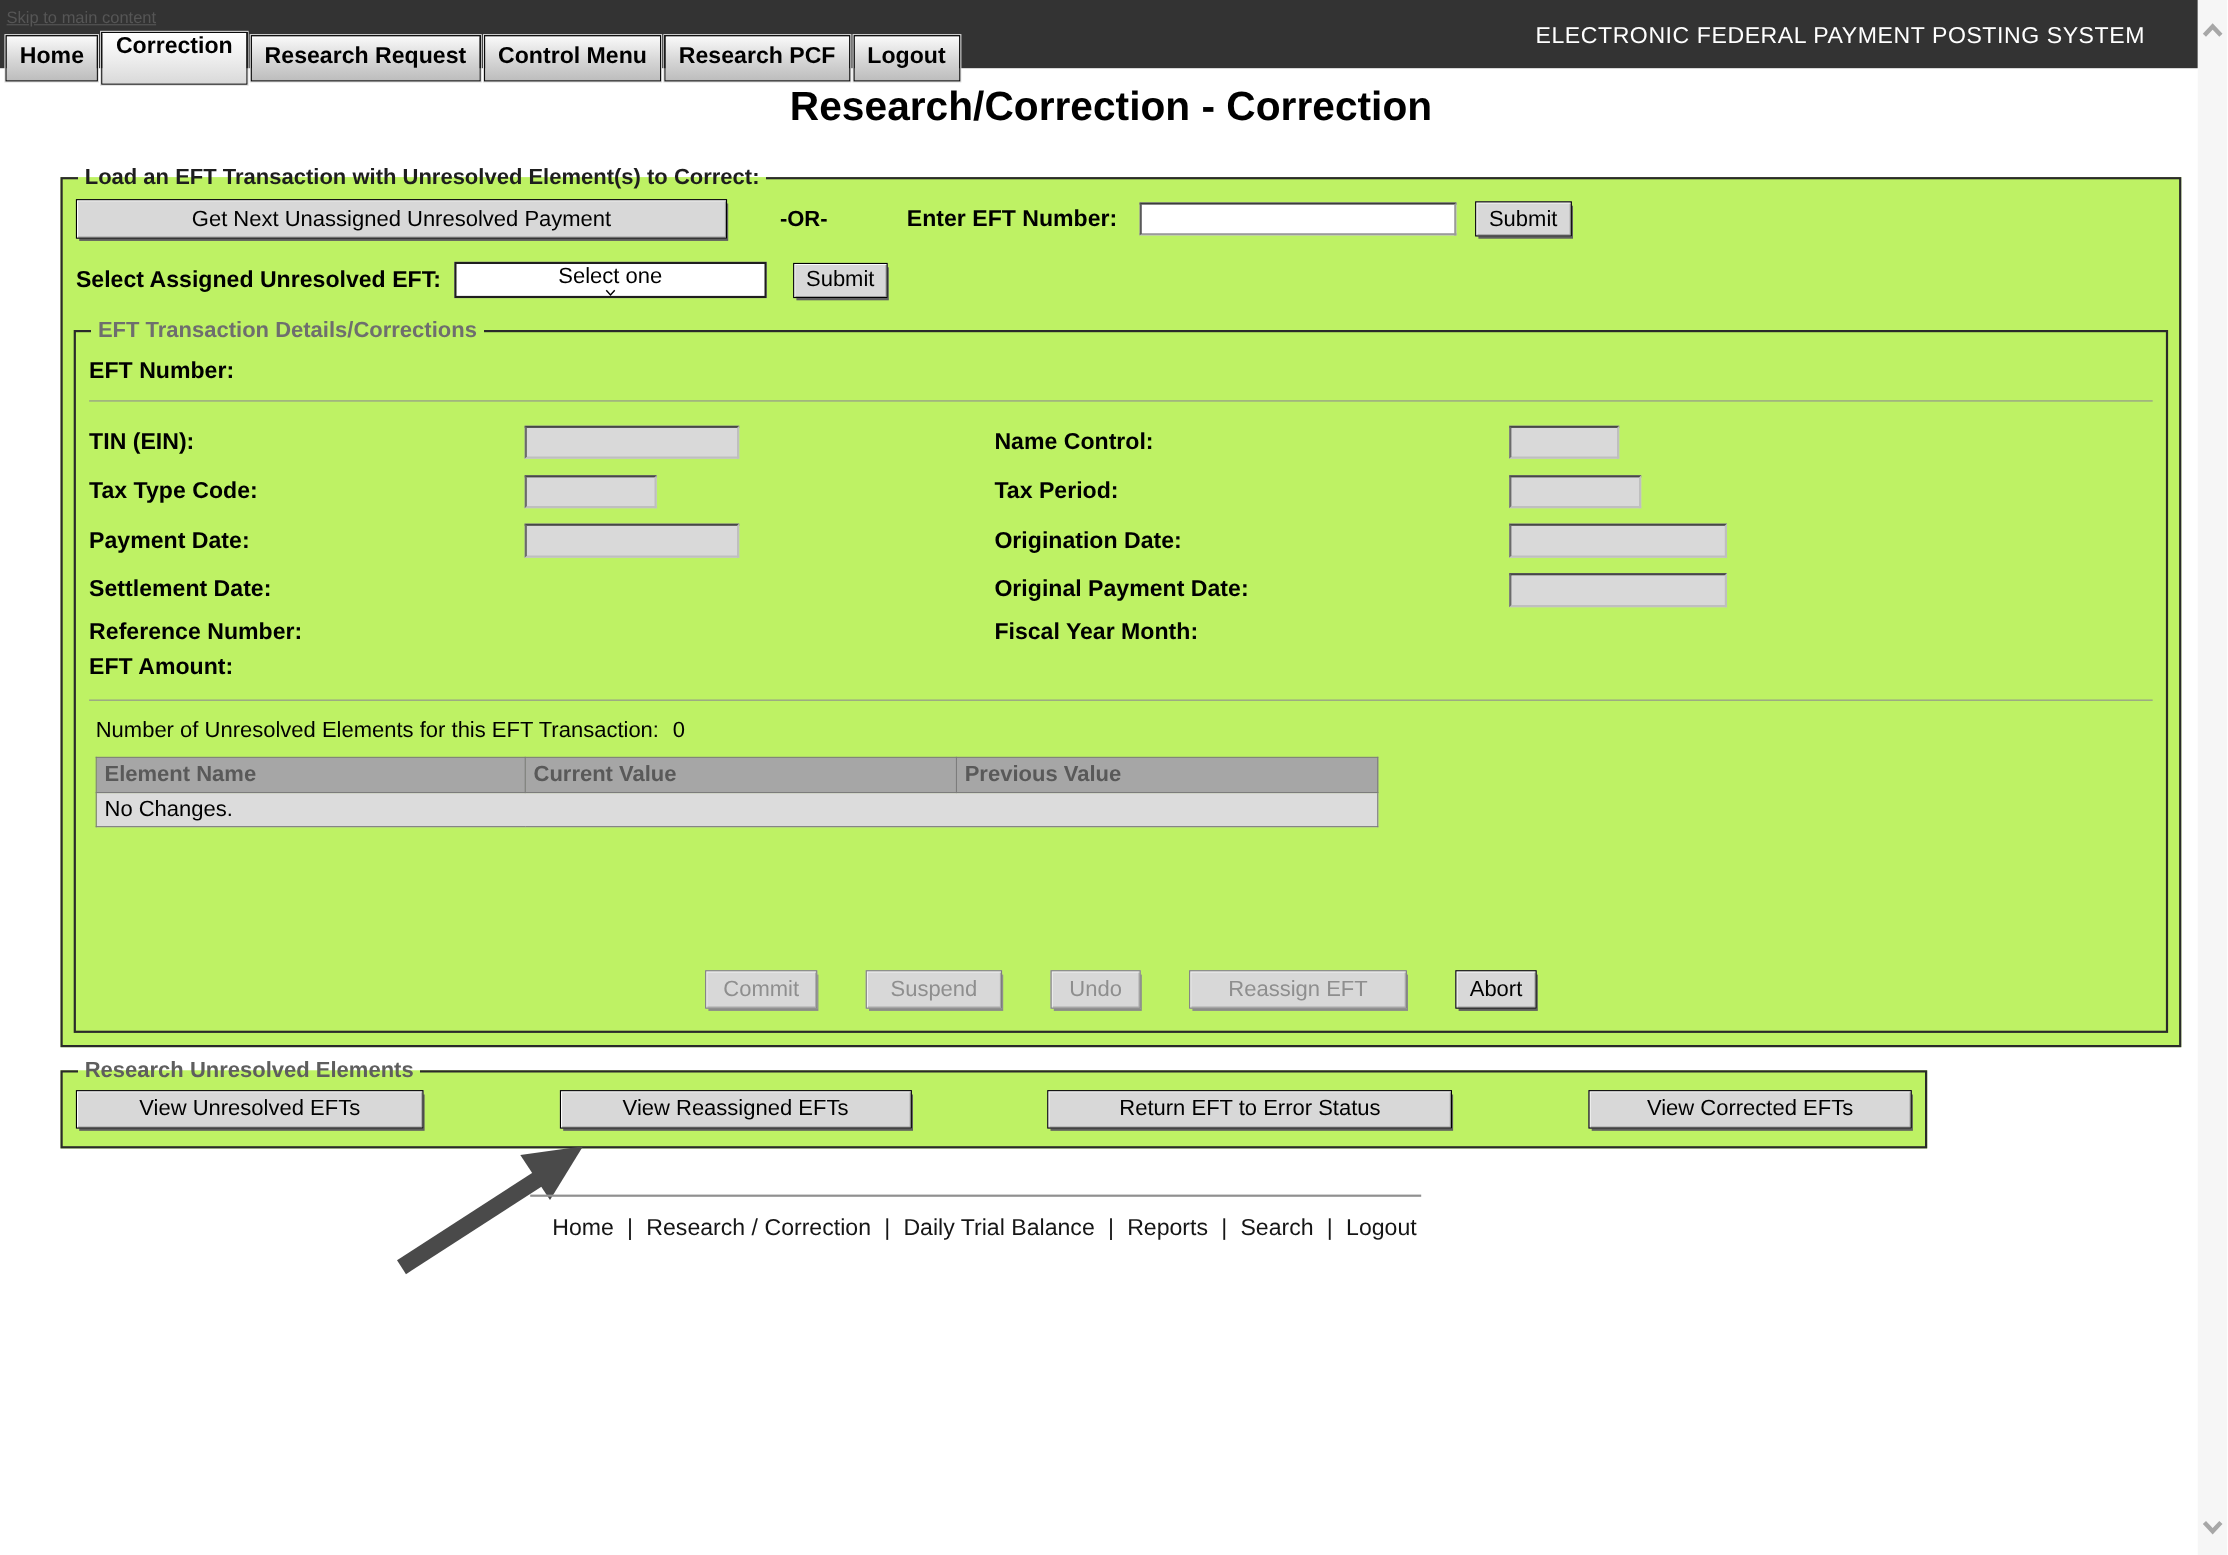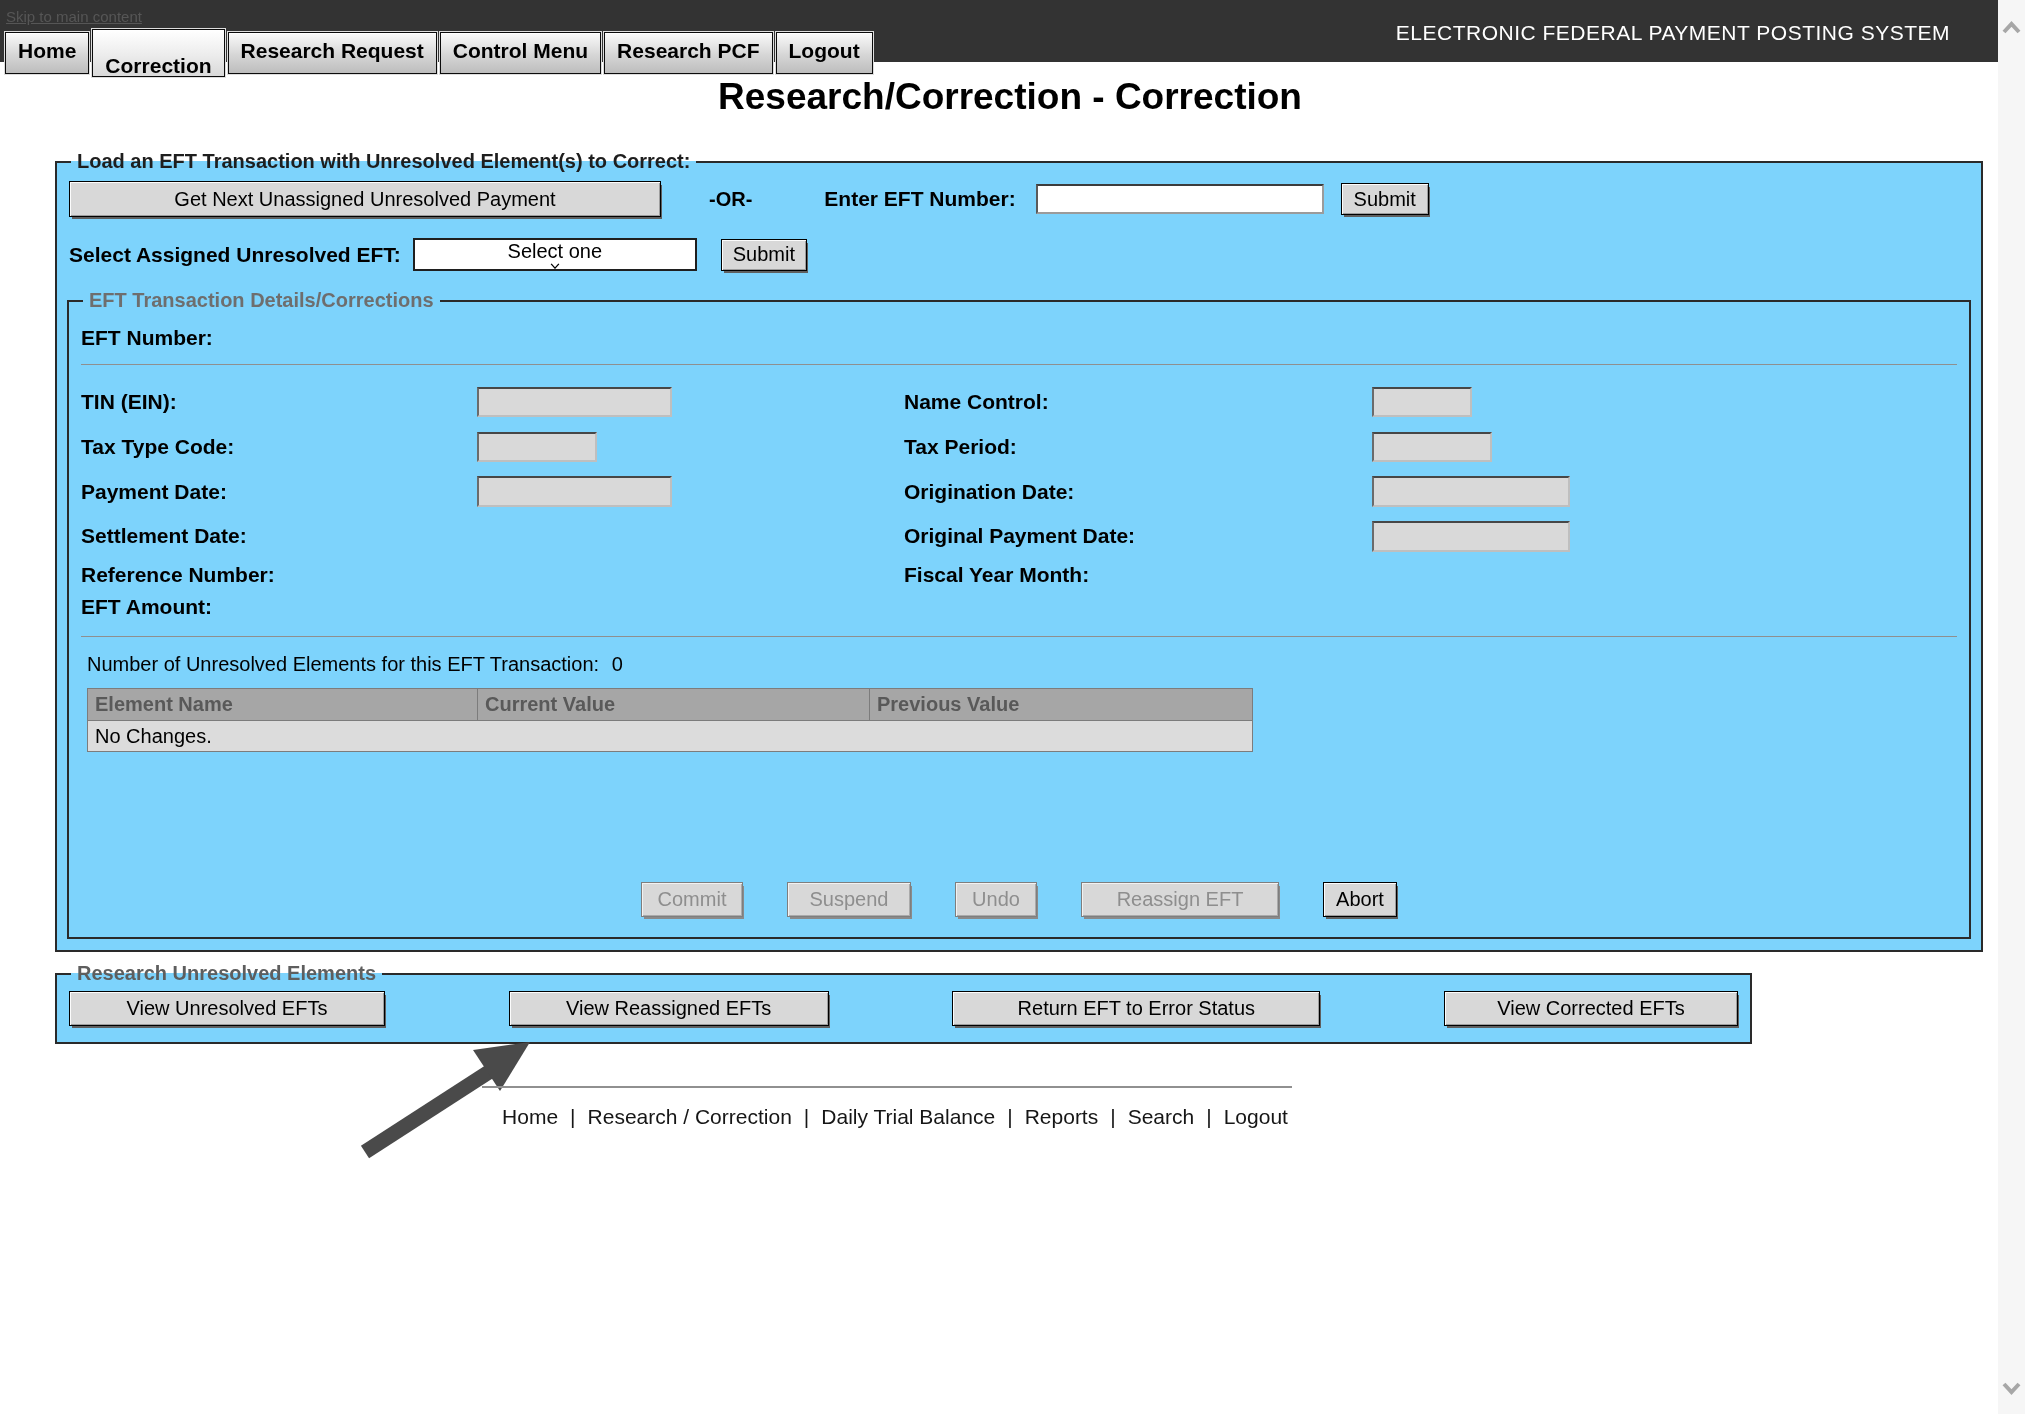--- a/index.html
+++ b/index.html
@@ -21,32 +21,32 @@
 
   
   .tabs { position:absolute; left:5px; top:29px; display:flex; align-items:flex-start; gap:3px; }
   .tab {
     box-sizing:border-box; margin-top:3px; height:42px; padding:6px 12px 0 12px;
     background:linear-gradient(180deg,#fafafa 0%,#d6d6d6 55%,#bdbdbd 100%);
     border:1px solid #0b0b0b; box-shadow:inset 0 1px 0 rgba(255,255,255,.95), 0 0 0 1px #dedede;
     font-size:21px; font-weight:bold; white-space:nowrap; cursor:pointer;
   }
   .tab.active {
-    margin-top:0; height:48px; padding-top:24px;
+    margin-top:0; height:48px; padding-top:0;
     background:linear-gradient(180deg,#ffffff 0%,#ececec 55%,#d9d9d9 100%);
   }
 
   
   .page-title {
     position:absolute; left:0; top:76px; width:1998px; text-align:center;
     font-size:37px; font-weight:bold;padding-left:11px;
   }
 
   
-  fieldset { border:2px solid #2a2a2a; margin:0; padding:0 10px 6px 10px; background:#7dd3fc; }
+  fieldset { border:2px solid #2a2a2a; margin:0; padding:0 10px 6px 10px; background:#bef264; }
   legend { font-size:20px; font-weight:bold; padding:0 6px; margin-left:4px; white-space:nowrap; }
   .load-fieldset    { position:absolute; left:55px;  top:150px; width:1886px; height:802px; box-sizing:border-box; }
   .load-fieldset > legend { color:#1e1e1e; }
   .details-fieldset { margin-top:18px; width:1904px; height:650px; box-sizing:border-box; }
   .details-fieldset > legend { color:#6e6e6e; }
   .research-fieldset{ position:absolute; left:55px; top:962px; width:1697px; height:82px; box-sizing:border-box; }
   .research-fieldset > legend { color:#5e5e5e; }
 
   
   .btn {

